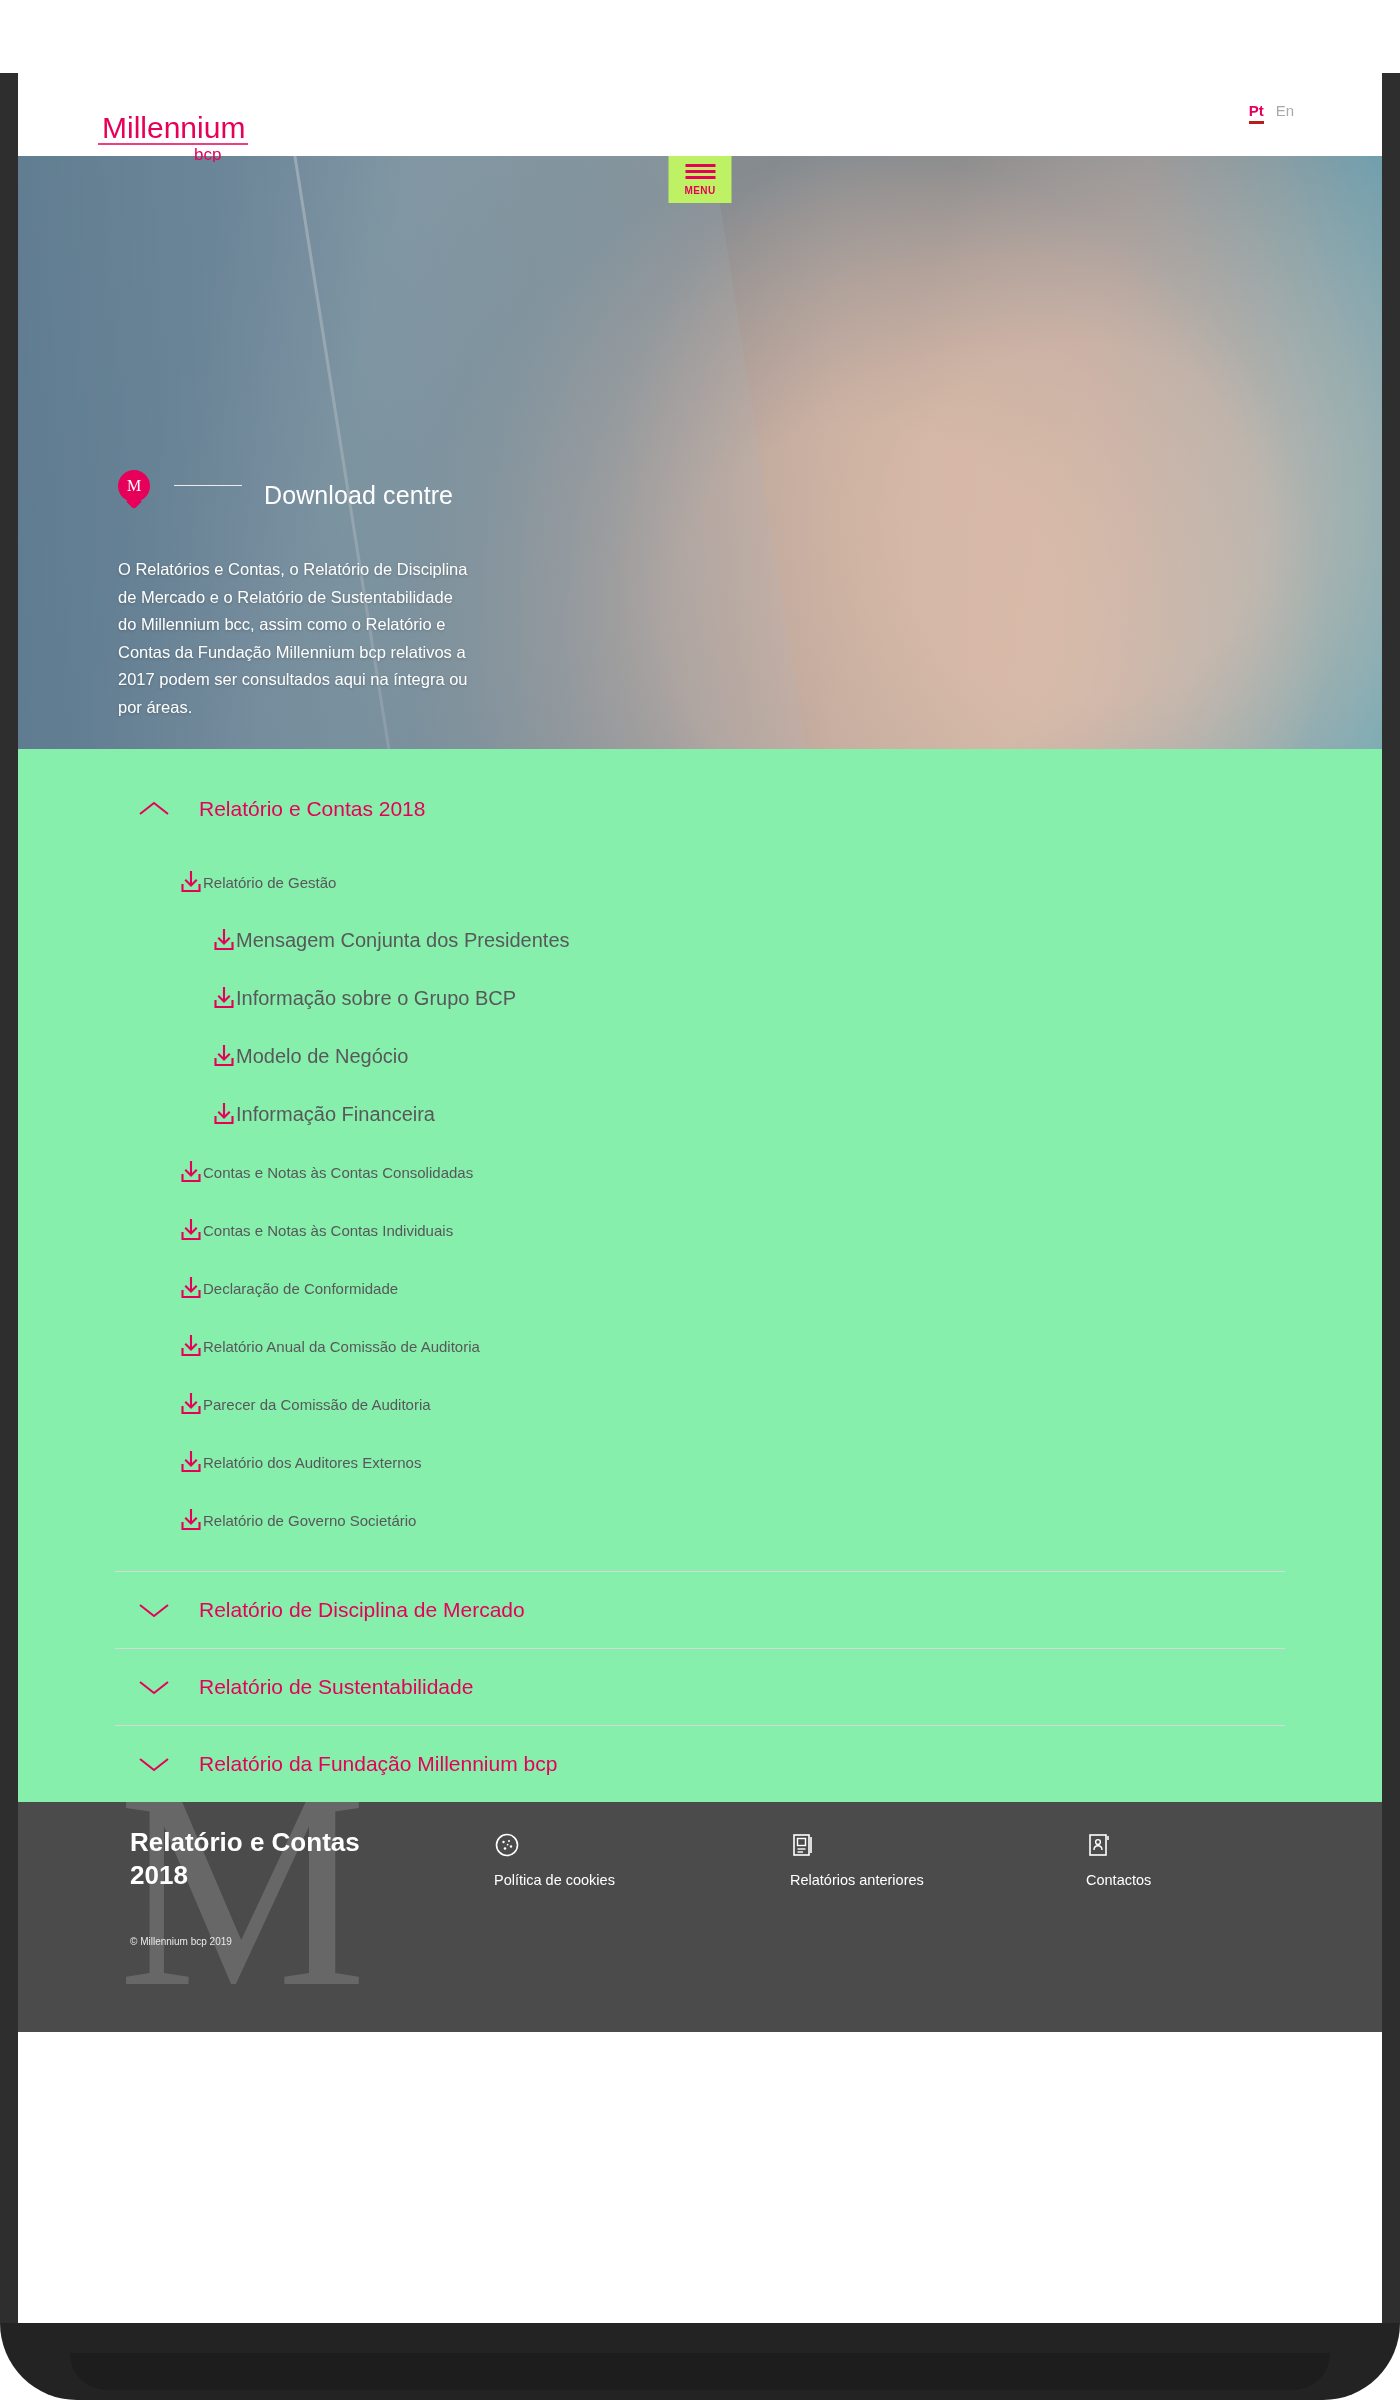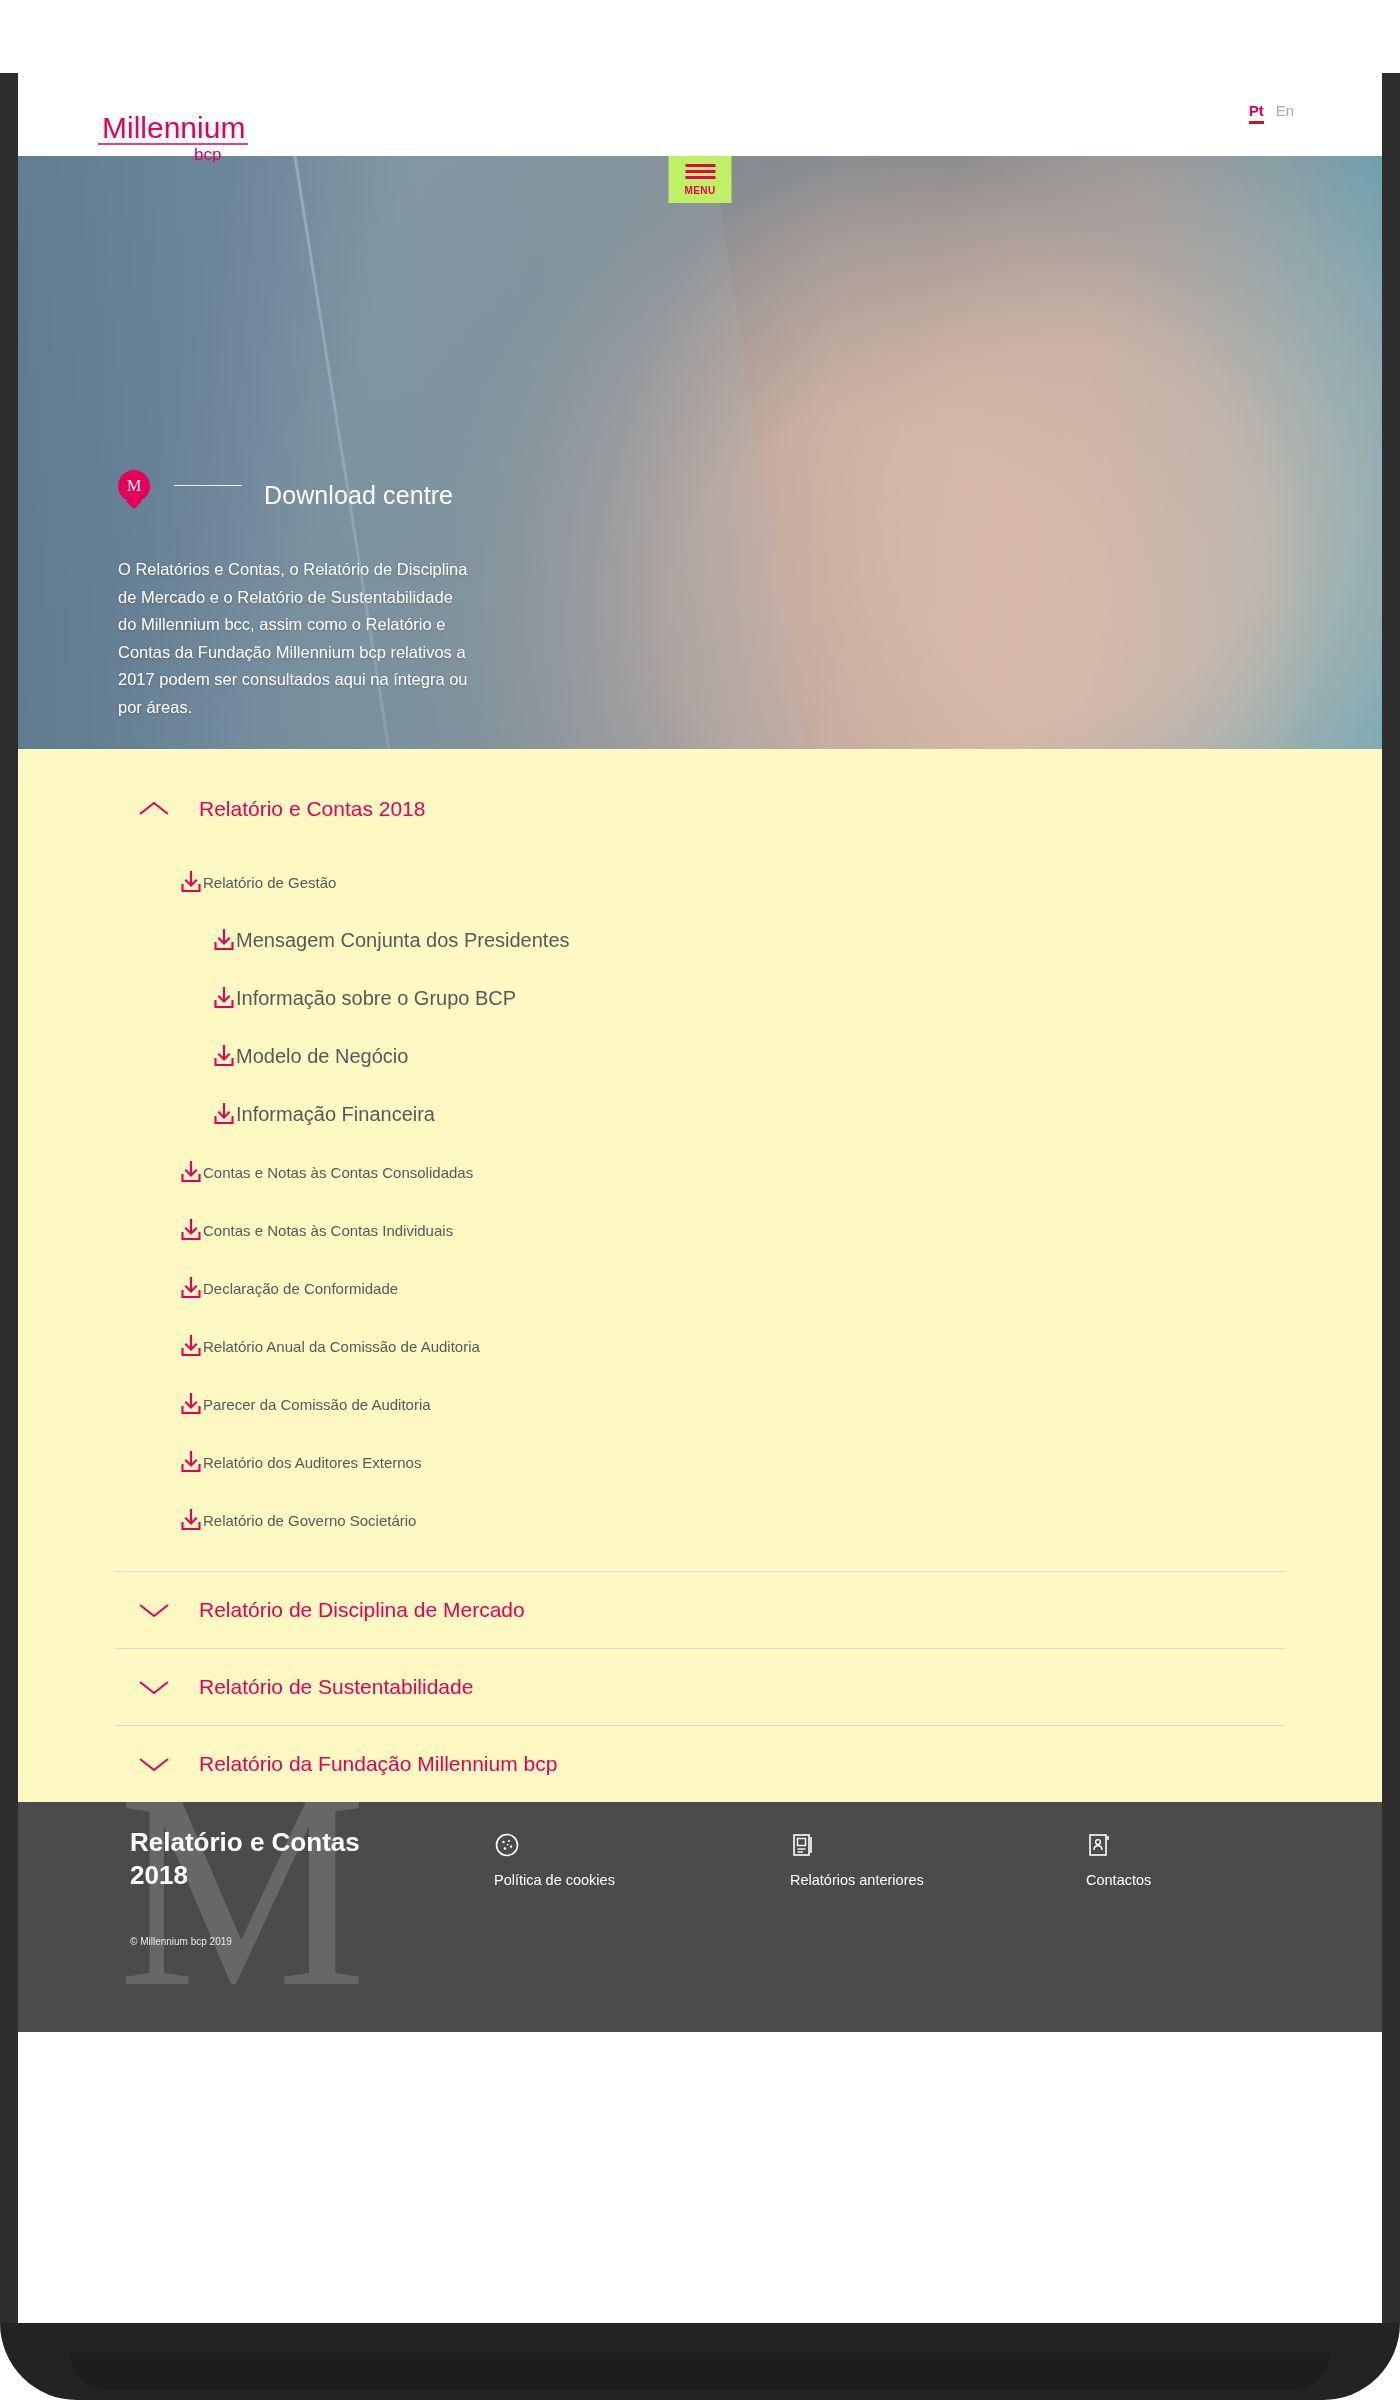--- a/index.html
+++ b/index.html
@@ -161,21 +161,21 @@
     margin-top:46px;
     color:#ffffff;
     font-size:16.5px;
     line-height:27.5px;
     max-width:350px;
     text-shadow:0 1px 3px rgba(0,0,0,0.22);
   }
 
   
   .content {
-    background:#fef9c3;
+    background:#86efac;
     padding:0 0 0 0;
   }
   .acc {
     width:1170px;
     margin:0 auto;
     padding-top:22px;
   }
   .acc-item { border-bottom:1px solid #d8d8d8; }
   .acc-item.no-border { border-bottom:none; }
   .acc-head {

